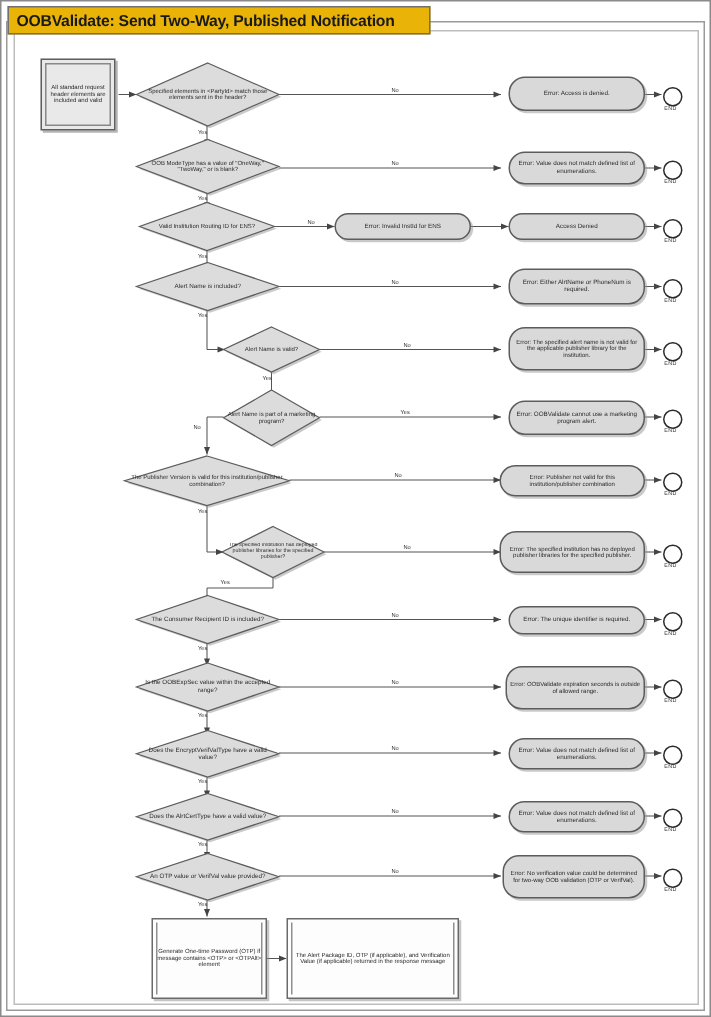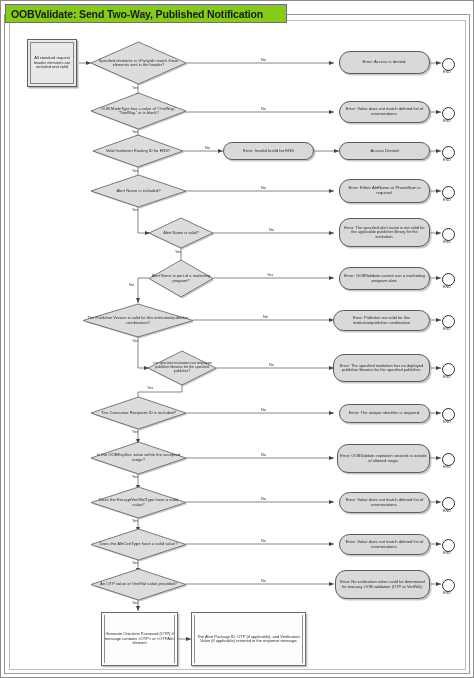--- a/index.html
+++ b/index.html
@@ -13,21 +13,21 @@
     position:relative;
     width:474px;height:678px;
     box-sizing:border-box;
     border:1px solid #8a8a8a;
     background:#ffffff;
   }
   
   .titlebar{
     position:absolute;left:4px;top:3px;width:282px;height:19px;
     border:1px solid #6f6f6f;
-    background:#84cc16;
+    background:#eab308;
     display:flex;align-items:center;
     padding-left:5px;
     box-sizing:border-box;
     z-index:6;
   }
   .titlebar span{
     font-size:10.5px;font-weight:bold;color:#1a1a1a;
     letter-spacing:-0.15px;white-space:nowrap;
   }
   

